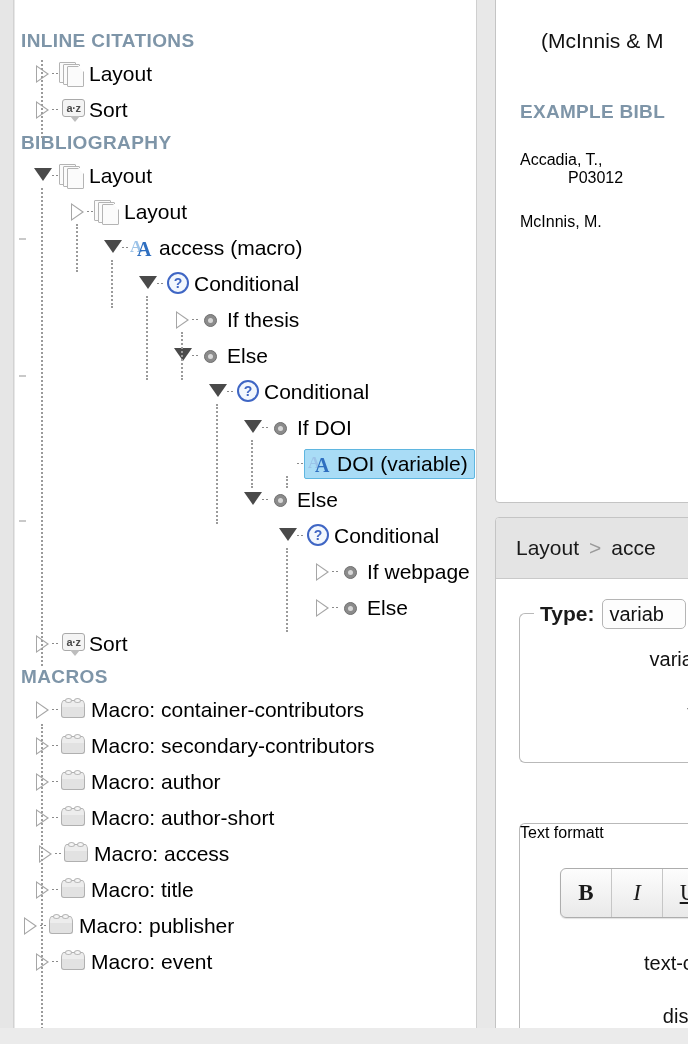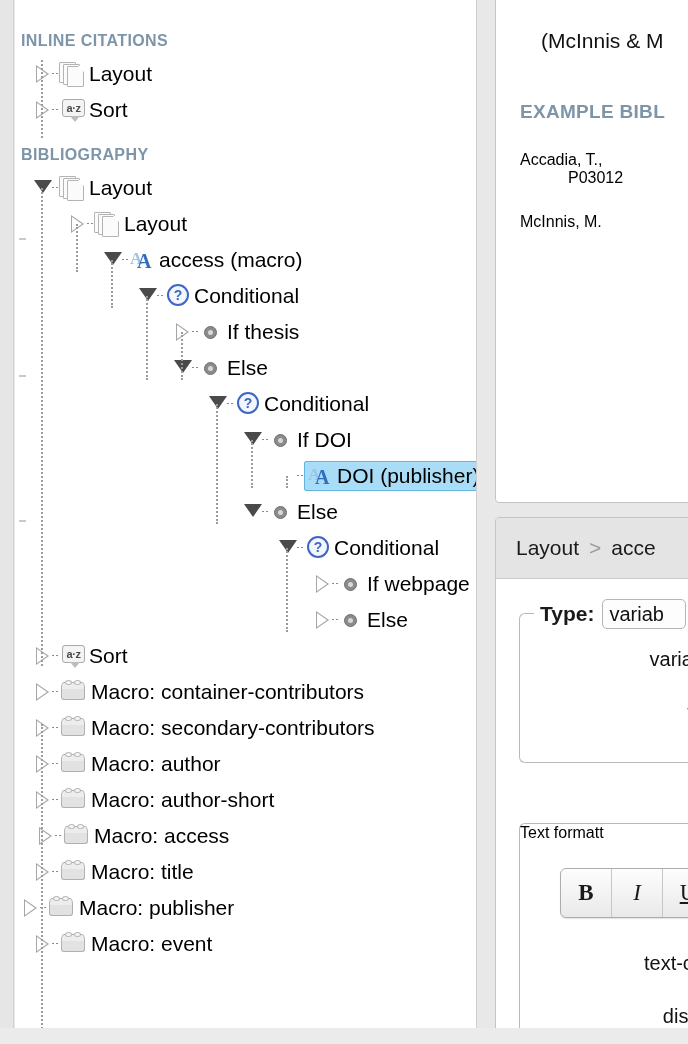--- a/index.html
+++ b/index.html
@@ -37,30 +37,30 @@
   }
   .outline-bottom-fade {
     position: absolute; left: 15px; top: 1028px;
     width: 462px; height: 16px;
     background: #ebebeb;
   }
 
   .tree { position: relative; padding-top: 26px; }
 
   .section-header {
-    font-size: 16px;
+    font-size: 19px;
     font-weight: bold;
     color: #7e95a8;
     letter-spacing: 0.4px;
     padding-left: 6px;
     height: 30px;
     line-height: 30px;
     white-space: nowrap;
   }
-  .section-header.sp-top { margin-top: 12px; }
+  .section-header.sp-top { margin-top: 0; }
 
   .row {
     position: relative;
     height: 36px;
     display: flex;
     align-items: center;
     white-space: nowrap;
   }
   .row-label {
     font-size: 21px;
@@ -536,21 +536,21 @@
         </div>
         <div class="row selected" style="padding-left: 263px;">
           <span class="twisty">
             <span class="dots"></span>
           </span>
           <span class="sel-wrap">
             <span class="icon ic-var">
               <span class="a1">A</span>
               <span class="a2">A</span>
             </span>
-            <span class="row-label">DOI (publisher)</span>
+            <span class="row-label">DOI (variable)</span>
           </span>
         </div>
         <div class="row" style="padding-left: 228px;">
           <span class="twisty expanded">
             <span class="tri-outline"></span>
             <span class="dots"></span>
           </span>
           <span class="icon ic-bullet">
             <span class="ring"></span>
           </span>
@@ -593,20 +593,21 @@
             <span class="tri-outline"></span>
             <span class="tri-inner"></span>
             <span class="dots"></span>
           </span>
           <span class="icon ic-sort">
             <span class="bx">a·z</span>
             <span class="tail"></span>
           </span>
           <span class="row-label">Sort</span>
         </div>
+        <div class="section-header sp-top">MACROS</div>
         <div class="row" style="padding-left: 18px;">
           <span class="twisty collapsed">
             <span class="tri-outline"></span>
             <span class="tri-inner"></span>
             <span class="dots"></span>
           </span>
           <span class="icon ic-macro">
             <span class="top"></span>
             <span class="body"></span>
             <span class="stud s1"></span>

